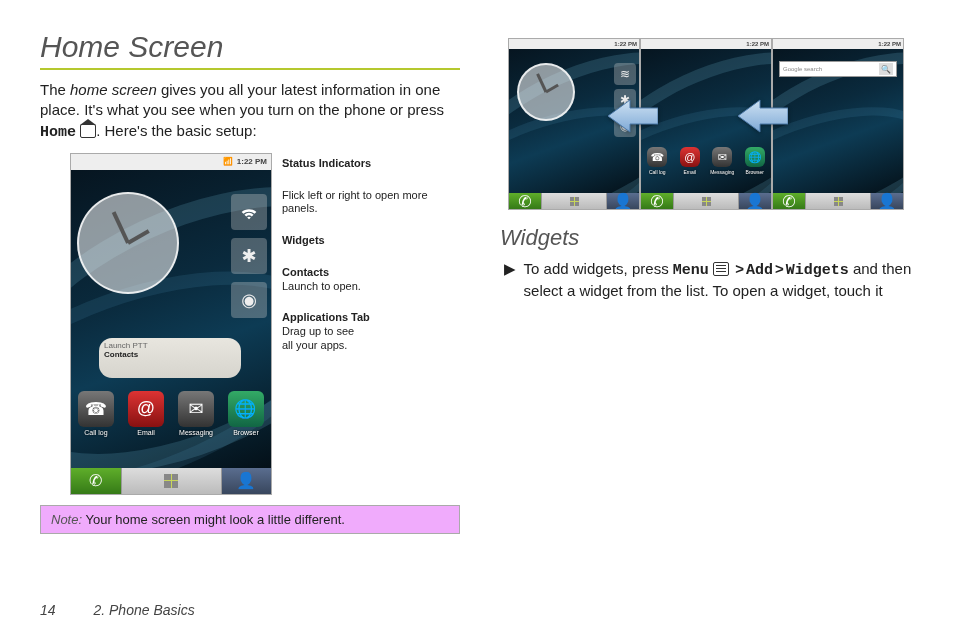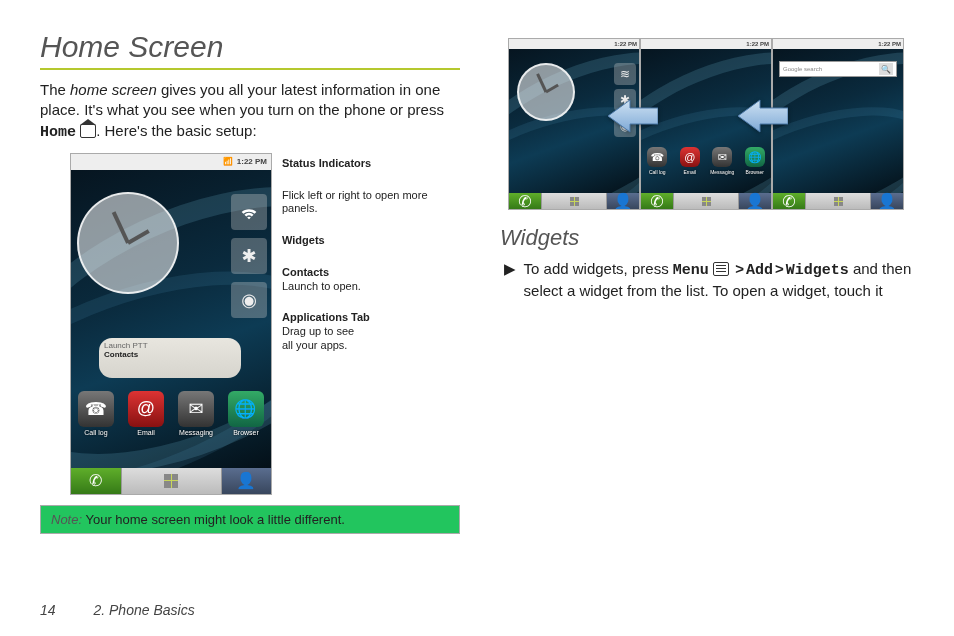--- a/index.html
+++ b/index.html
@@ -127,21 +127,21 @@
   .shortcut .lbl{font-size:7px;color:#fff;margin-top:2px;text-shadow:0 0 2px #000;}
   .bottombar{position:absolute;bottom:0;left:0;right:0;height:26px;display:flex;}
   .bb1{flex:1;background:linear-gradient(#5fae2a,#357a17);display:flex;align-items:center;justify-content:center;color:#fff;}
   .bb2{flex:2;background:linear-gradient(#ddd,#bbb);border-left:1px solid #999;border-right:1px solid #999;display:flex;align-items:center;justify-content:center;}
   .bb2 .grip{width:14px;height:14px;background:#c8d65a;display:grid;grid-template-columns:1fr 1fr;grid-template-rows:1fr 1fr;gap:1px;}
   .bb2 .grip span{background:#888;}
   .bb3{flex:1;background:linear-gradient(#5a6d8f,#38465d);display:flex;align-items:center;justify-content:center;color:#fff;}
   .callouts{display:flex;flex-direction:column;gap:18px;font-size:11px;line-height:1.25;color:#222;width:170px;padding-top:4px;}
   .callouts .t{font-weight:bold;font-size:11px;}
   .note-box{
-    border:1px solid #aaa;background:#22c55e;
+    border:1px solid #aaa;background:#f0abfc;
     font-size:13px;padding:6px 10px;margin-top:8px;
   }
   .note-box .nl{font-style:italic;color:#555;}
   .triple{
     display:flex;gap:0;position:relative;margin:8px 0 5px 8px;
   }
   .mini{
     width:130px;height:170px;border:1px solid #aaa;background:#fff;position:relative;overflow:hidden;
   }
   .mini .statusbar{height:10px;font-size:6px;padding:0 2px;}

